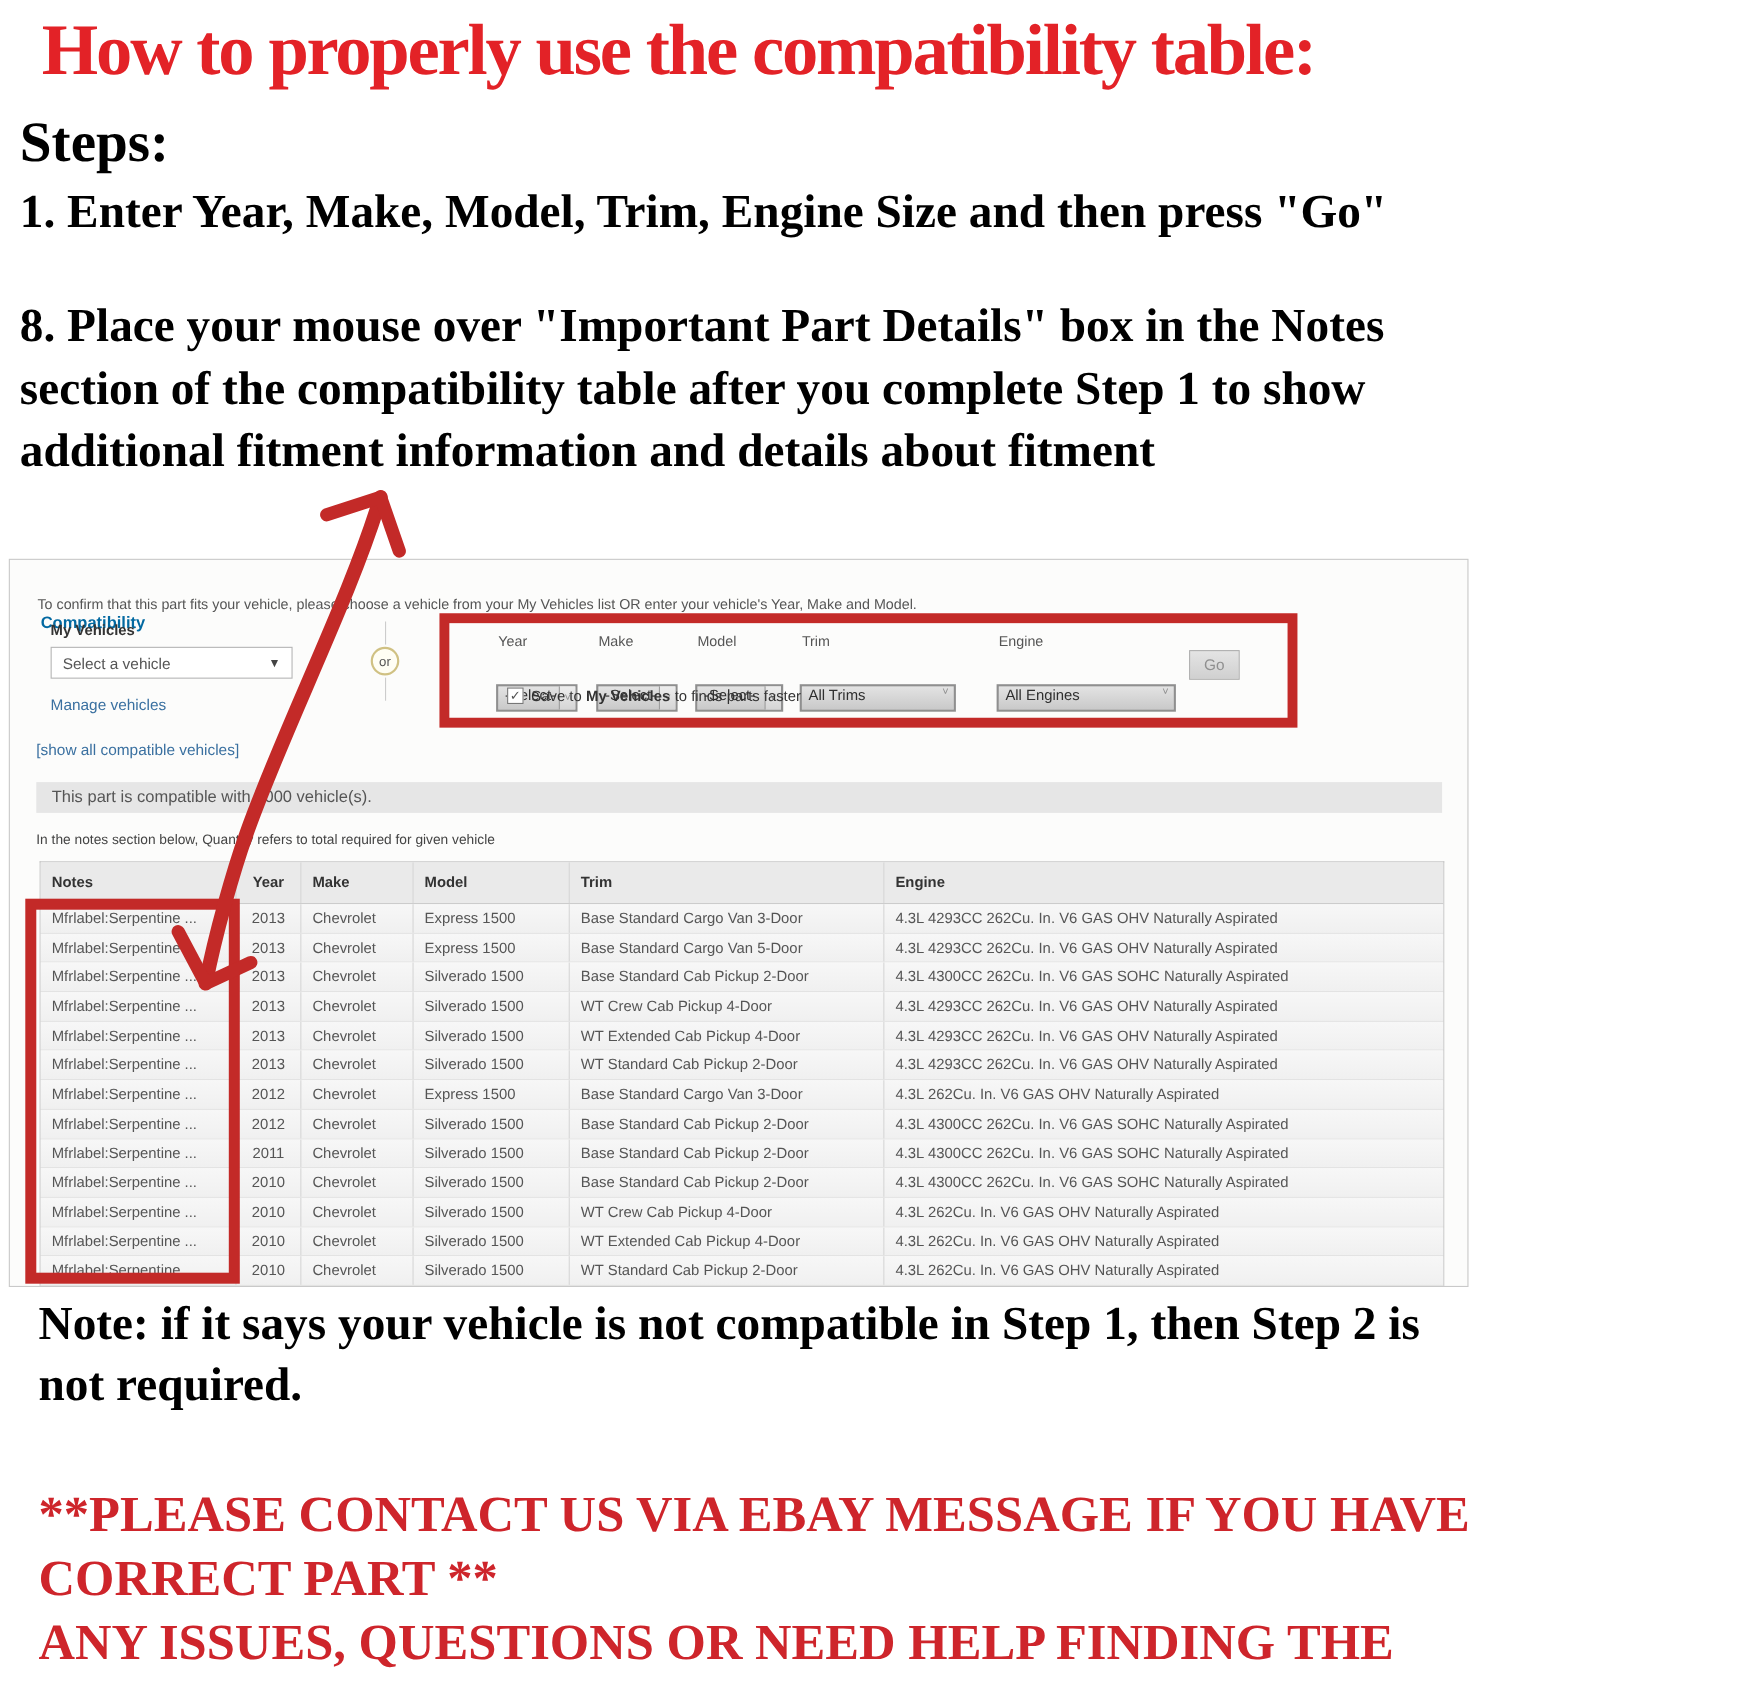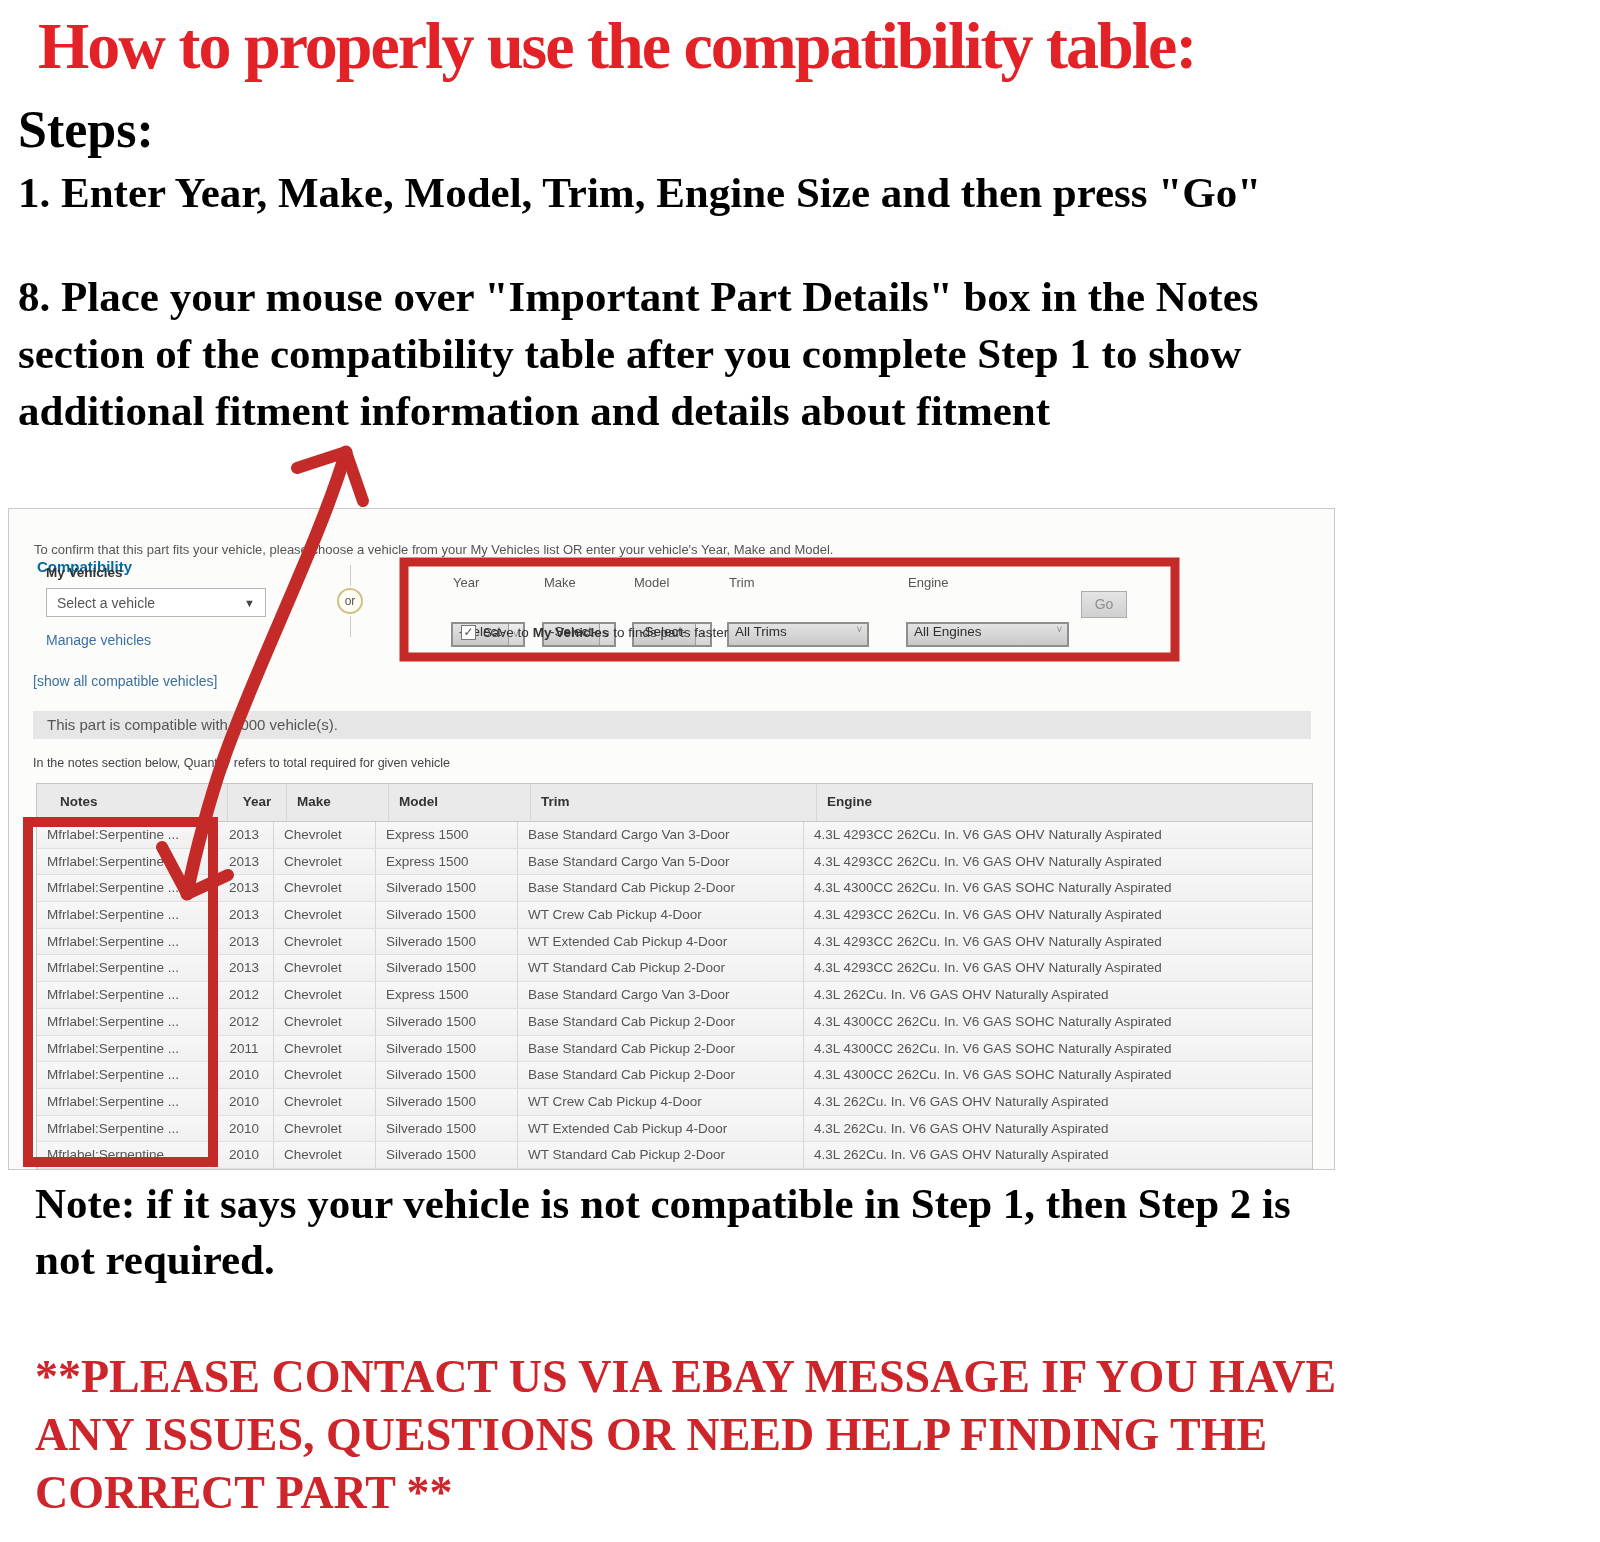--- a/index.html
+++ b/index.html
@@ -53,21 +53,21 @@
   .save-check{width:15px;height:15px;border:1px solid #777;background:#fff;font-size:12px;color:#555;
     line-height:13px;text-align:center;margin-right:7px;cursor:pointer;}
   .save-row b{margin:0 4px;}
 
   .banner{position:absolute;left:24px;top:202px;width:1278px;height:28px;background:#e6e6e6;
     font-size:15px;color:#555;line-height:28px;padding-left:14px;}
   .notes-hint{position:absolute;left:24px;top:247px;font-size:12.5px;color:#444;}
 
   
   .vtable{position:absolute;left:27px;top:274px;width:1277px;border:1px solid #c5c5c5;border-bottom:none;font-size:13.5px;}
-  .thead{display:flex;background:#eaeaea;height:38px;border-bottom:1px solid #c9c9c9;padding-left:13px;}
+  .thead{display:flex;background:#eaeaea;height:38px;border-bottom:1px solid #c9c9c9;}
   .thead .cell{font-weight:bold;color:#333;padding-top:5px;}
   .thead .cell .sub{font-size:11.5px;color:#cc2222;font-weight:bold;margin-top:1px;}
   .trow{display:flex;height:26.7px;background:linear-gradient(#f7f7f7,#f0f0f0);border-bottom:1px solid #e0e0e0;}
   .cell{padding-left:10px;overflow:hidden;white-space:nowrap;border-right:1px solid #d6d6d6;line-height:25px;color:#555;}
   .cell:last-child{border-right:none;}
   .col-notes{width:178px;}
   .col-year{width:59px;text-align:center;padding-left:0;}
   .col-make{width:102px;}
   .col-model{width:142px;}
   .col-trim{width:286px;}
@@ -268,22 +268,22 @@
         </div>
     </div>
   </div>
 
   <div class="serif note-block">
     <div>Note: if it says your vehicle is not compatible in Step 1, then Step 2 is</div>
     <div>not required.</div>
   </div>
   <div class="serif contact-block">
     <div>**PLEASE CONTACT US VIA EBAY MESSAGE IF YOU HAVE</div>
+    <div>CORRECT PART **</div>
     <div>ANY ISSUES, QUESTIONS OR NEED HELP FINDING THE</div>
-    <div>CORRECT PART **</div>
   </div>
 
   <svg class="annotations" viewBox="0 0 1600 1542">
     <rect class="box" x="404" y="562" width="771" height="95" stroke-width="9"></rect>
     <rect class="box" x="28" y="822" width="185" height="340" stroke-width="10"></rect>
     <path class="arrow" stroke-width="13" d="M346,452 C318,545 258,662 224,758 C212,792 196,848 187,894"></path>
     <path class="arrow" stroke-width="12" d="M297,468 L346,452 L363,501"></path>
     <path class="arrow" stroke-width="12" d="M162,847 L187,894 L228,875"></path>
   </svg>
 

